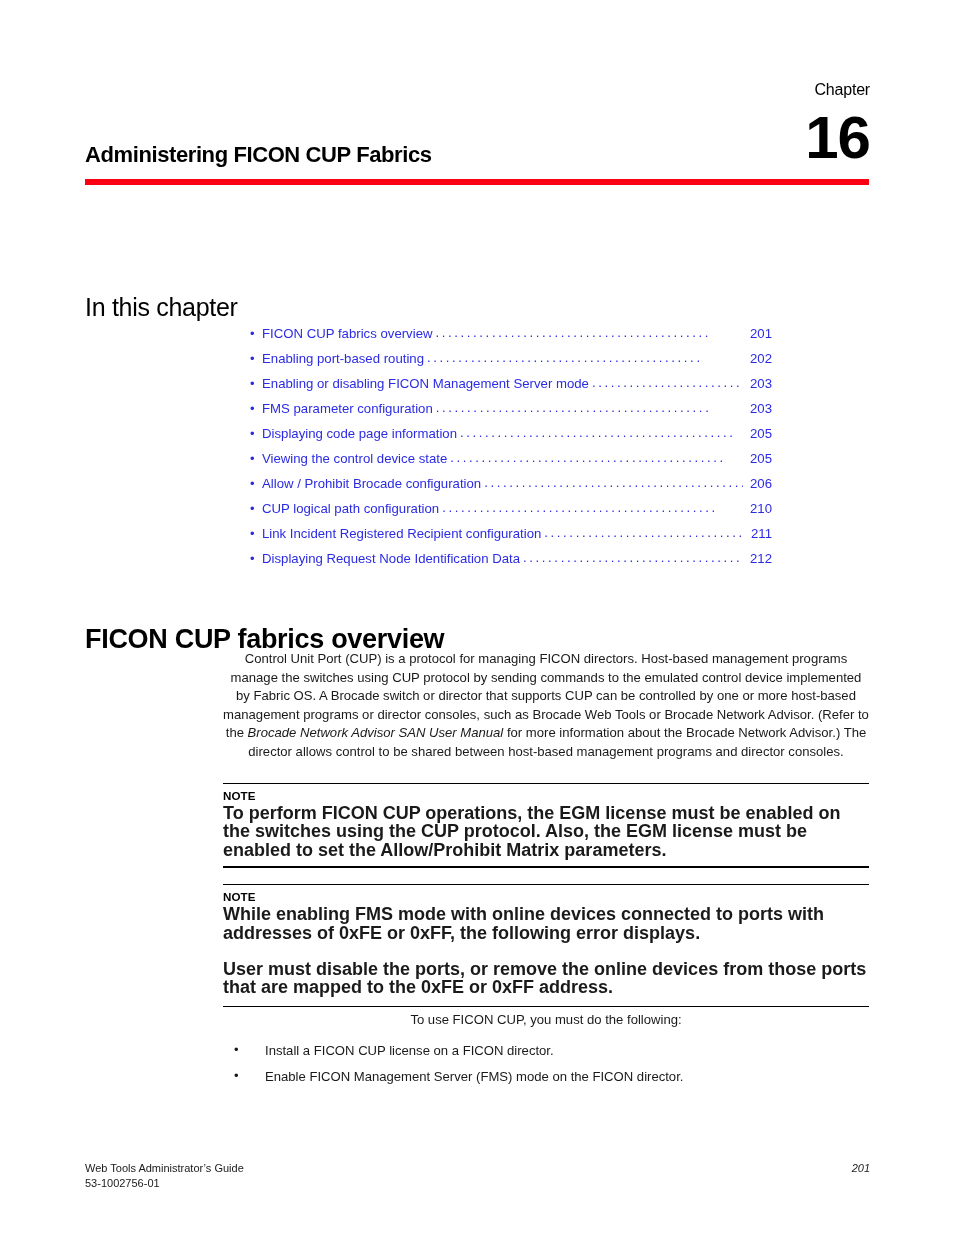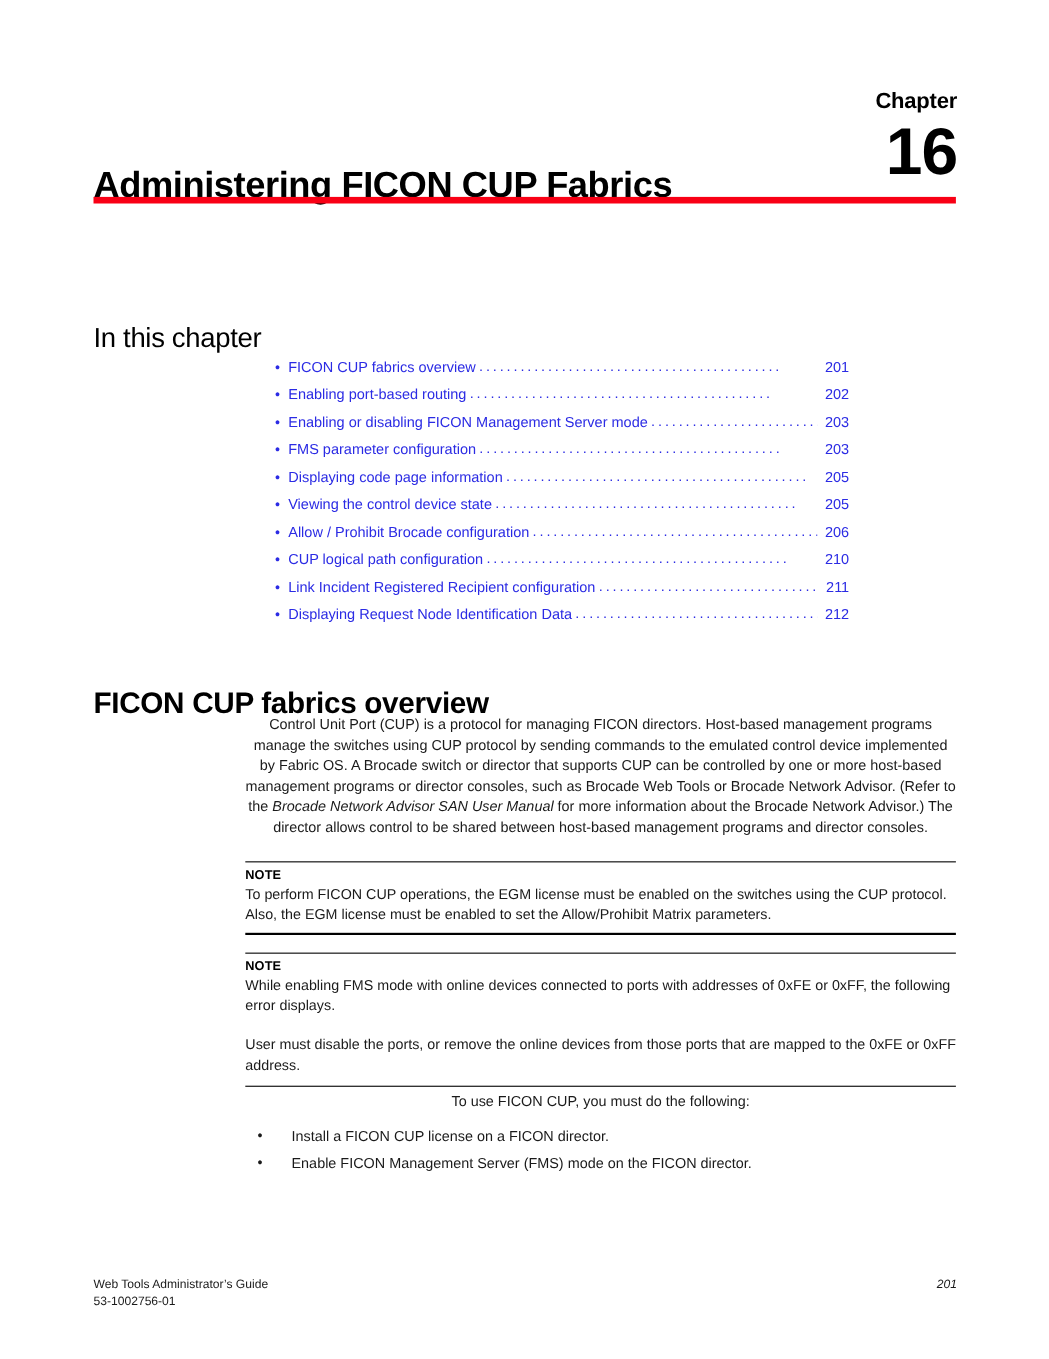--- a/index.html
+++ b/index.html
@@ -18,41 +18,41 @@
     height: 1235px;
     background: #ffffff;
     overflow: hidden;
   }
 
   
   .chapter-word {
     position: absolute;
     top: 82px;
     right: 84px;
-    font-size: 20px;
-    font-weight: bold;
+    font-size: 16px;
+    font-weight: normal;
     letter-spacing: -0.2px;
     line-height: 1;
     text-align: right;
   }
   .chapter-number {
     position: absolute;
     top: 108px;
     right: 84px;
     font-size: 60px;
     font-weight: bold;
     line-height: 1;
     letter-spacing: -1px;
     text-align: right;
   }
   .chapter-title {
     position: absolute;
     top: 128px;
     left: 85px;
-    font-size: 33px;
+    font-size: 22px;
     font-weight: bold;
     letter-spacing: -0.4px;
     line-height: 1.1;
   }
   .red-rule {
     position: absolute;
     left: 85px;
     top: 179px;
     width: 784px;
     height: 6px;
@@ -152,23 +152,24 @@
   }
   .note-title {
     font-size: 11.6px;
     font-weight: bold;
     letter-spacing: 0.1px;
     line-height: 15px;
     margin-bottom: 1px;
   }
   .note-body {
     margin: 0;
-    font-size: 13px;
+    font-size: 18px;
     line-height: 18.6px;
     color: #1a1a1a;
+    font-weight: bold;
   }
   .note-sep {
     margin-top: 16px;
   }
   .note-closerule {
     border-top: 1.6px solid #000000;
     margin-top: 9px;
   }
   .gap-para { margin-top: 17px; }
 

